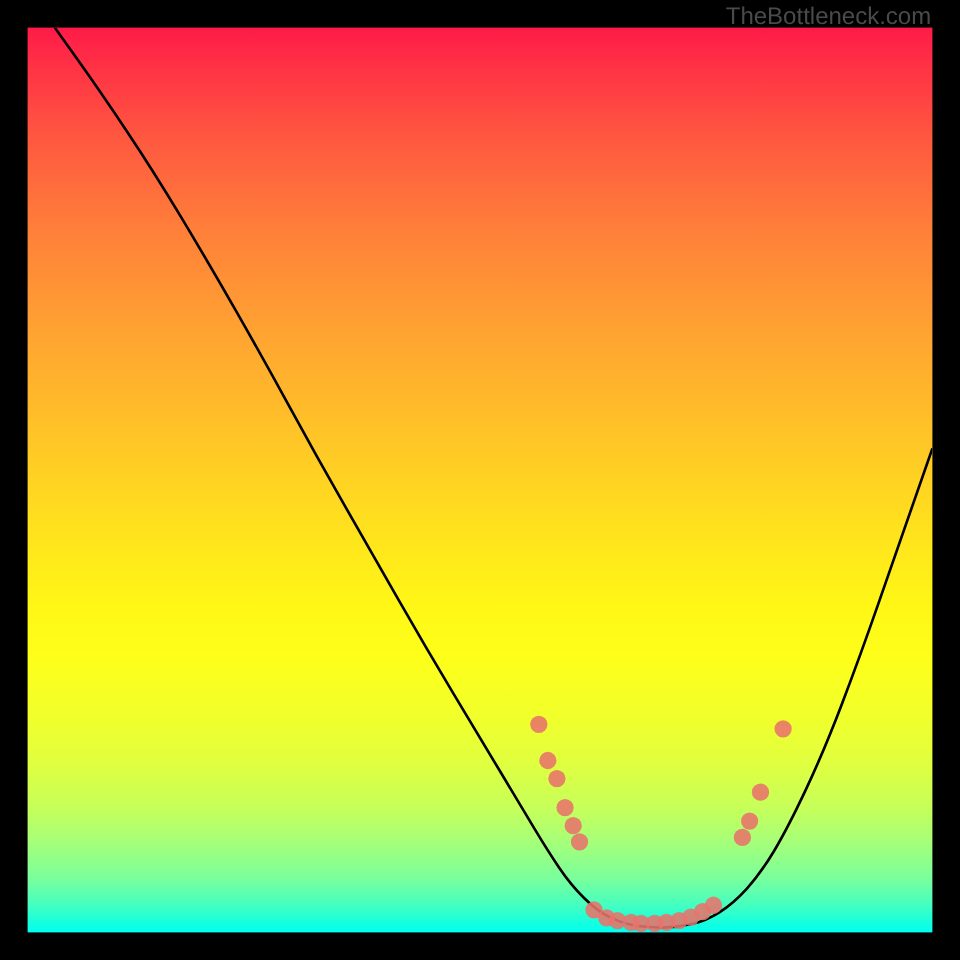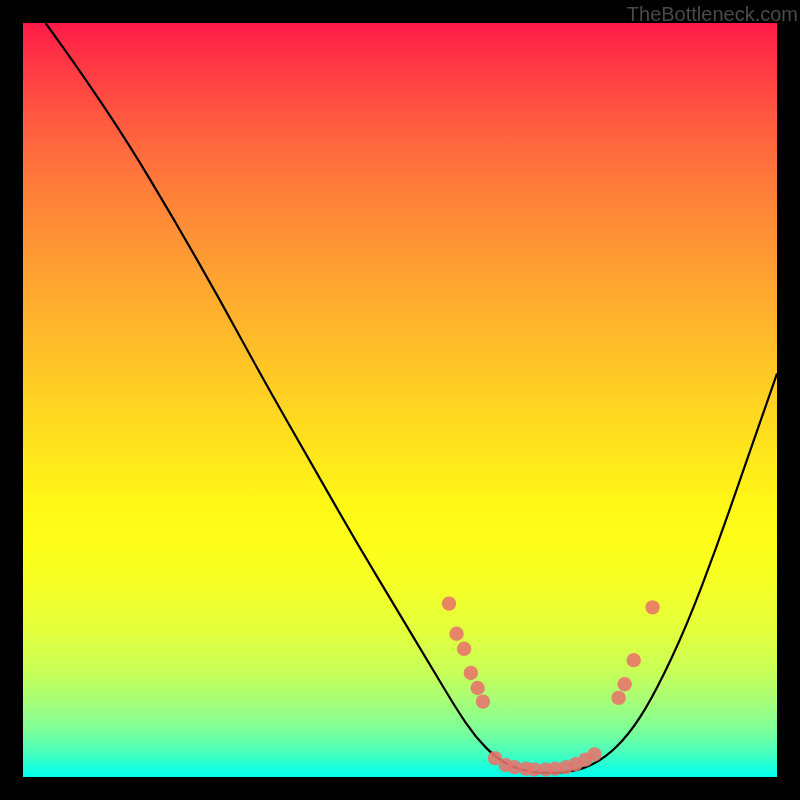--- a/index.html
+++ b/index.html
@@ -21,21 +21,21 @@
       #f1ff2b 76%,
       #e1ff3e 81%,
       #c8ff58 86%,
       #a6ff78 90%,
       #7aff9b 94%,
       #44ffc0 97%,
       #13ffe0 99%,
       #00ffee 100%);
   }
   .watermark {
-    position: absolute; top: 3px; right: 2px;
+    position: absolute; top: 3px; right: 24px;
     color: #4a4a4a; font-size: 20px; font-weight: 500;
     z-index: 10;
   }
   svg.chart { position: absolute; inset: 0; width: 100%; height: 100%; }
   .curve { fill: none; stroke: #000; stroke-width: 2.2; }
   .dot { fill: #e8736b; fill-opacity: 0.88; }
 </style>
 </head>
 <body>
 

